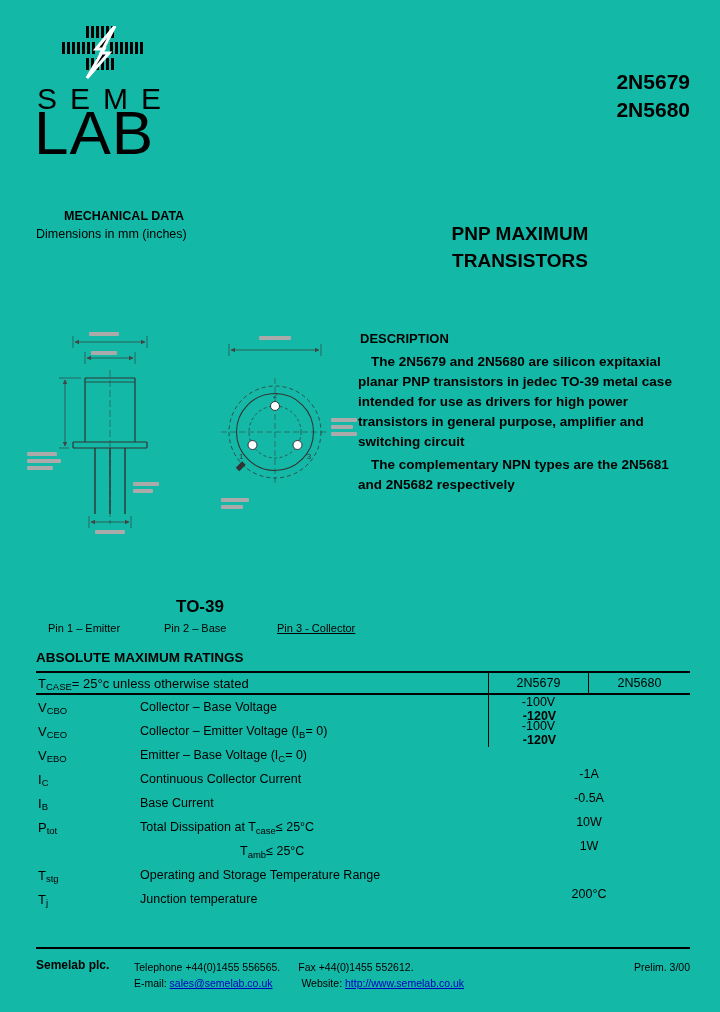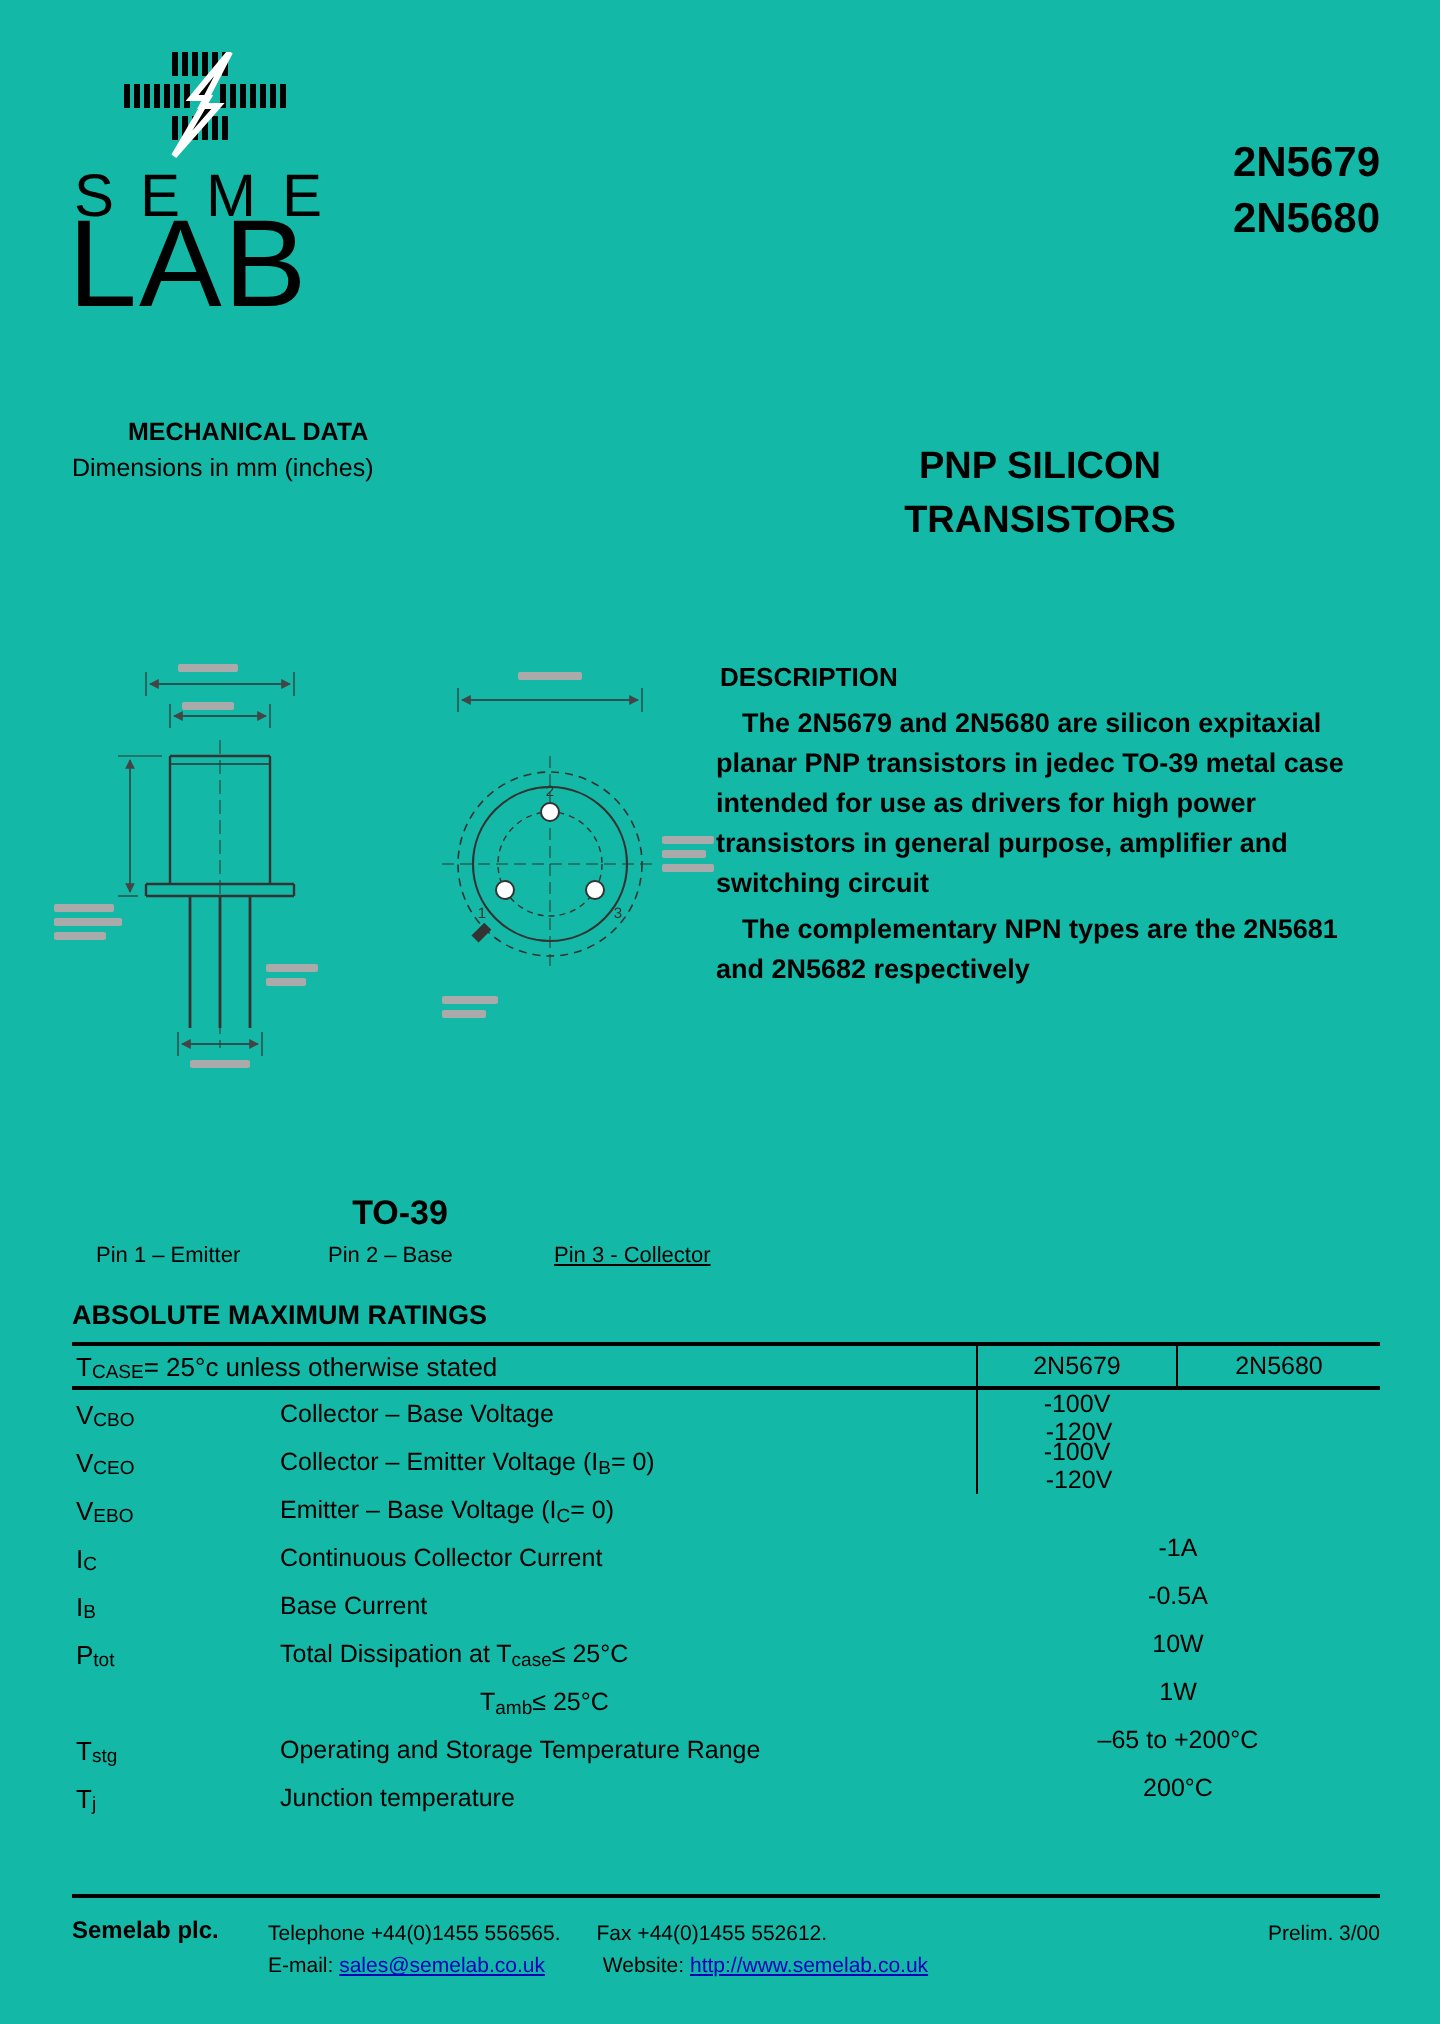--- a/index.html
+++ b/index.html
@@ -39,21 +39,21 @@
   .h-cond { width:452px; display:flex; align-items:center; font-size:13px; padding-left:2px; }
   .h-col  { width:100px; border-left:1px solid #000; display:flex; align-items:center; justify-content:center; }
   .h-col:last-child { width:102px; }
 
   .t-row { display:flex; height:24px; align-items:stretch; }
   .c-sym  { width:104px; font-size:13px; display:flex; align-items:center; padding-left:2px; }
   .c-desc { width:348px; display:flex; align-items:center; }
   .c-desc.indent { padding-left:100px; }
   .c-vals { width:202px; display:flex;flex-direction:column; }
   .vcell { width:100px; border-left:1px solid #000; display:flex; align-items:center; justify-content:center; }
-  .vcell + .vcell { width:102px; }
+  .vcell + .vcell { width:102px;font-weight:bold; }
   .vmerged { width:202px; display:flex; align-items:center; justify-content:center; }
 
   .sub { font-size:9.5px; position:relative; top:3px; }
 
   .footer-rule { left:36px; top:947px; width:654px; height:2px; background:#000; }
   .footer-company { left:36px; top:958px; font-size:12px; font-weight:bold; }
   .footer-contact { left:134px; top:961px; font-size:10.5px; }
   .footer-contact .gap { display:inline-block; width:18px; }
   .footer-line2 { left:134px; top:977px; font-size:10.5px; }
   .footer-line2 .gap { display:inline-block; width:26px; }
@@ -102,21 +102,21 @@
 
   <div class="abs part-numbers">
     <div>2N5679</div>
     <div>2N5680</div>
   </div>
 
   <div class="abs mech-title">MECHANICAL DATA</div>
   <div class="abs mech-sub">Dimensions in mm (inches)</div>
 
   <div class="abs pnp-heading">
-    <div>PNP SILICON</div>
+    <div>PNP MAXIMUM</div>
     <div>TRANSISTORS</div>
   </div>
 
   <svg class="abs" style="left:25px; top:332px;" width="335" height="255" viewBox="0 0 335 255">
     <defs>
       <marker id="arr" viewBox="0 0 10 10" refX="9" refY="5" markerWidth="7" markerHeight="7" orient="auto-start-reverse">
         <path d="M0,0 L10,5 L0,10 z" fill="#444"></path>
       </marker>
     </defs>
 
@@ -317,23 +317,20 @@
         <div class="t-row">
       <div class="c-sym">
             <span class="base">T</span>
             <span class="sub">stg</span>
           </div>
       <div class="c-desc">
             <span class="d-pre">Operating and Storage Temperature Range</span>
             <span class="sub d-sub"></span>
             <span class="d-post"></span>
           </div>
-      <div class="c-vals">
-            <div class="vmerged">–65 to +200°C</div>
-          </div>
     </div>
         <div class="t-row">
       <div class="c-sym">
             <span class="base">T</span>
             <span class="sub">j</span>
           </div>
       <div class="c-desc">
             <span class="d-pre">Junction temperature</span>
             <span class="sub d-sub"></span>
             <span class="d-post"></span>

